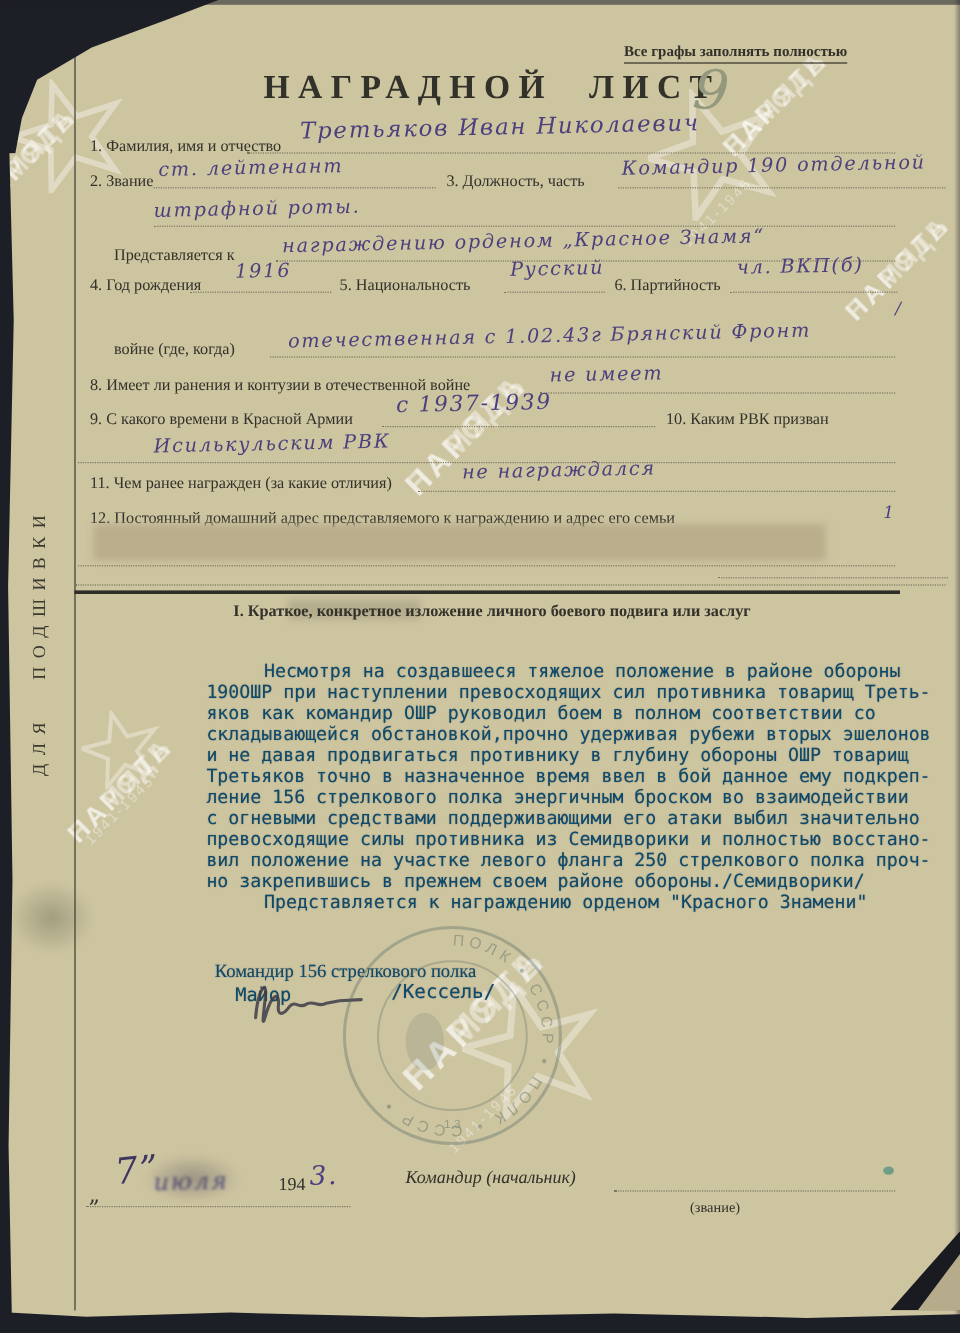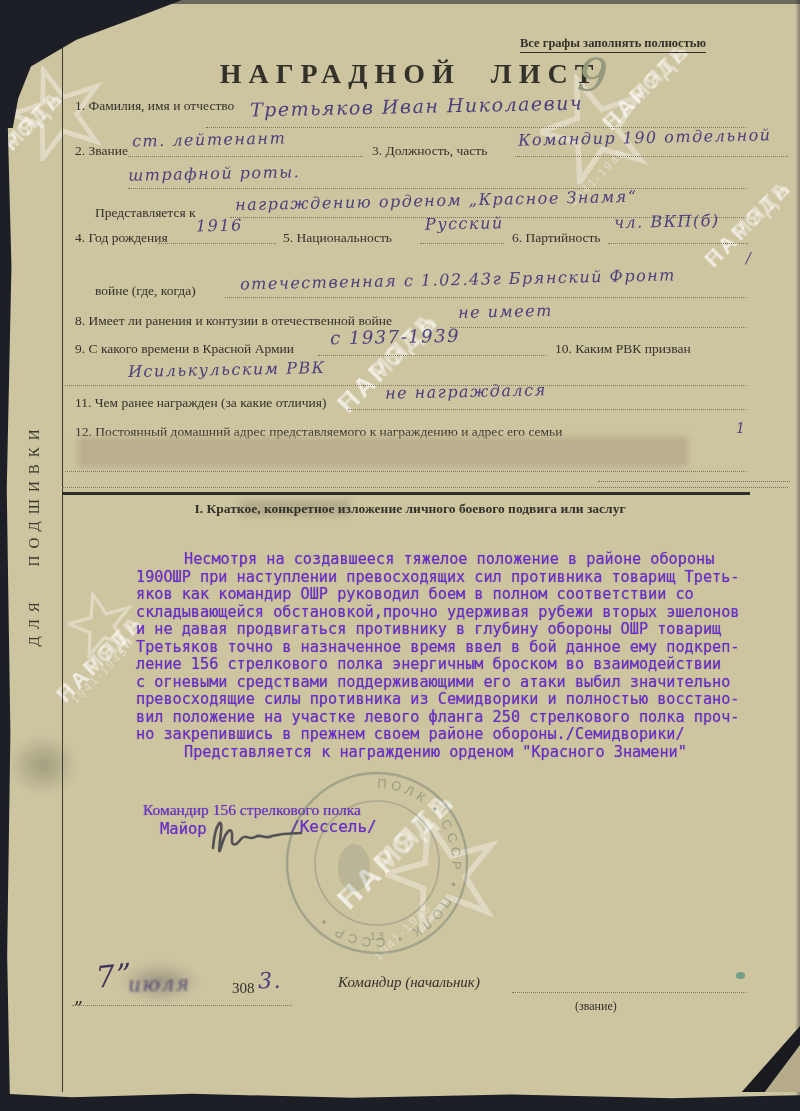--- a/index.html
+++ b/index.html
@@ -43,21 +43,21 @@
   .dot{height:0;border-bottom:1.7px dotted #7b755f;}
   .rule-heavy{left:62px;top:492px;width:688px;height:3px;background:#2e2d27;}
   .heading{left:100px;top:501px;width:620px;text-align:center;font-size:13.5px;font-weight:bold;white-space:nowrap;}
   
   .hand{font-family:"DejaVu Serif",serif;font-style:italic;color:#4b3f7e;font-size:16px;
         letter-spacing:1.5px;white-space:nowrap;transform:rotate(-1.2deg);}
   .hand-big{font-size:19px;}
   .hand-day{font-size:30px;transform:rotate(-6deg);color:#3f3660;}
   .hand-smudged{filter:blur(1.2px);color:#55507a;}
   
-  .typed{font-family:"DejaVu Sans Mono",monospace;color:#6d28d9;text-shadow:0 0 1px rgba(78,82,67,.65);}
+  .typed{font-family:"DejaVu Sans Mono",monospace;color:#0c4a6e;text-shadow:0 0 1px rgba(78,82,67,.65);margin-left:36px;}
   .body-block{left:136px;top:551px;width:616px;font-size:15.2px;line-height:17.5px;}
   .body-block div{position:static;}
   .ind1{text-indent:48px;}
   .ind2{text-indent:48px;}
   .signoff1{left:143px;top:801px;font-size:15.5px;white-space:nowrap;font-family:Liberation Serif, serif;}
   .signoff-rank{left:160px;top:820px;font-size:15.5px;}
   .signoff-name{left:290px;top:817px;font-size:16px;}
   
   .stamp{left:282px;top:768px;width:190px;height:190px;opacity:.6;filter:blur(.4px);}
   .sig{left:205px;top:806px;width:140px;height:60px;}
@@ -124,21 +124,21 @@
     <div>ПАМЯТЬ</div>
       <div>НАРОДА</div>
   </div>
 
   <div class="notice">Все графы заполнять полностью</div>
   <div class="title">НАГРАДНОЙ  ЛИСТ</div>
   <div class="pagenum">9</div>
   <div class="vrule"></div>
   <div class="margin-note">ДЛЯ ПОДШИВКИ</div>
 
-  <div class="lbl" style="left:75px;top:98px;">1. Фамилия, имя и отчество</div>
+  <div class="lbl" style="left:75px;top:114px;">1. Фамилия, имя и отчество</div>
   <div class="hand hand-big" style="left:250px;top:95px;">Третьяков  Иван  Николаевич</div>
   <div class="dot" style="left:206px;top:127px;width:540px;"></div>
 
   <div class="lbl" style="left:75px;top:143px;">2. Звание</div>
   <div class="hand" style="left:132px;top:130px;">ст. лейтенант</div>
   <div class="dot" style="left:128px;top:156px;width:235px;"></div>
   <div class="lbl" style="left:372px;top:143px;">3. Должность, часть</div>
   <div class="hand" style="left:518px;top:128px;">Командир 190 отдельной</div>
   <div class="dot" style="left:515px;top:156px;width:273px;"></div>
   <div class="hand" style="left:128px;top:164px;">штрафной роты.</div>
@@ -227,21 +227,21 @@
 
   <div class="footer-cmd">Командир (начальник)</div>
   <div class="dot" style="left:512px;top:992px;width:234px;"></div>
   <div class="lbl zvanie">(звание)</div>
   <div class="teal-dot"></div>
 
   <div class="quote">„</div>
   <div class="hand hand-day" style="left:96px;top:958px;">7”</div>
   <div class="hand hand-smudged" style="left:128px;top:972px;font-size:20px;">июля</div>
   <div class="dot" style="left:72px;top:1005px;width:220px;"></div>
-  <div class="lbl y194">308</div>
+  <div class="lbl y194">194</div>
   <div class="hand" style="left:258px;top:968px;font-size:22px;">3.</div>
 
   <div class="stain-a"></div>
   <div class="stain-b"></div>
   <div class="edge edge-topleft"></div>
   <div class="edge edge-left"></div>
   <div class="edge edge-bottom"></div>
   <div class="edge-top"></div>
   <div class="edge-right"></div>
   <div class="fold-dark"></div>

